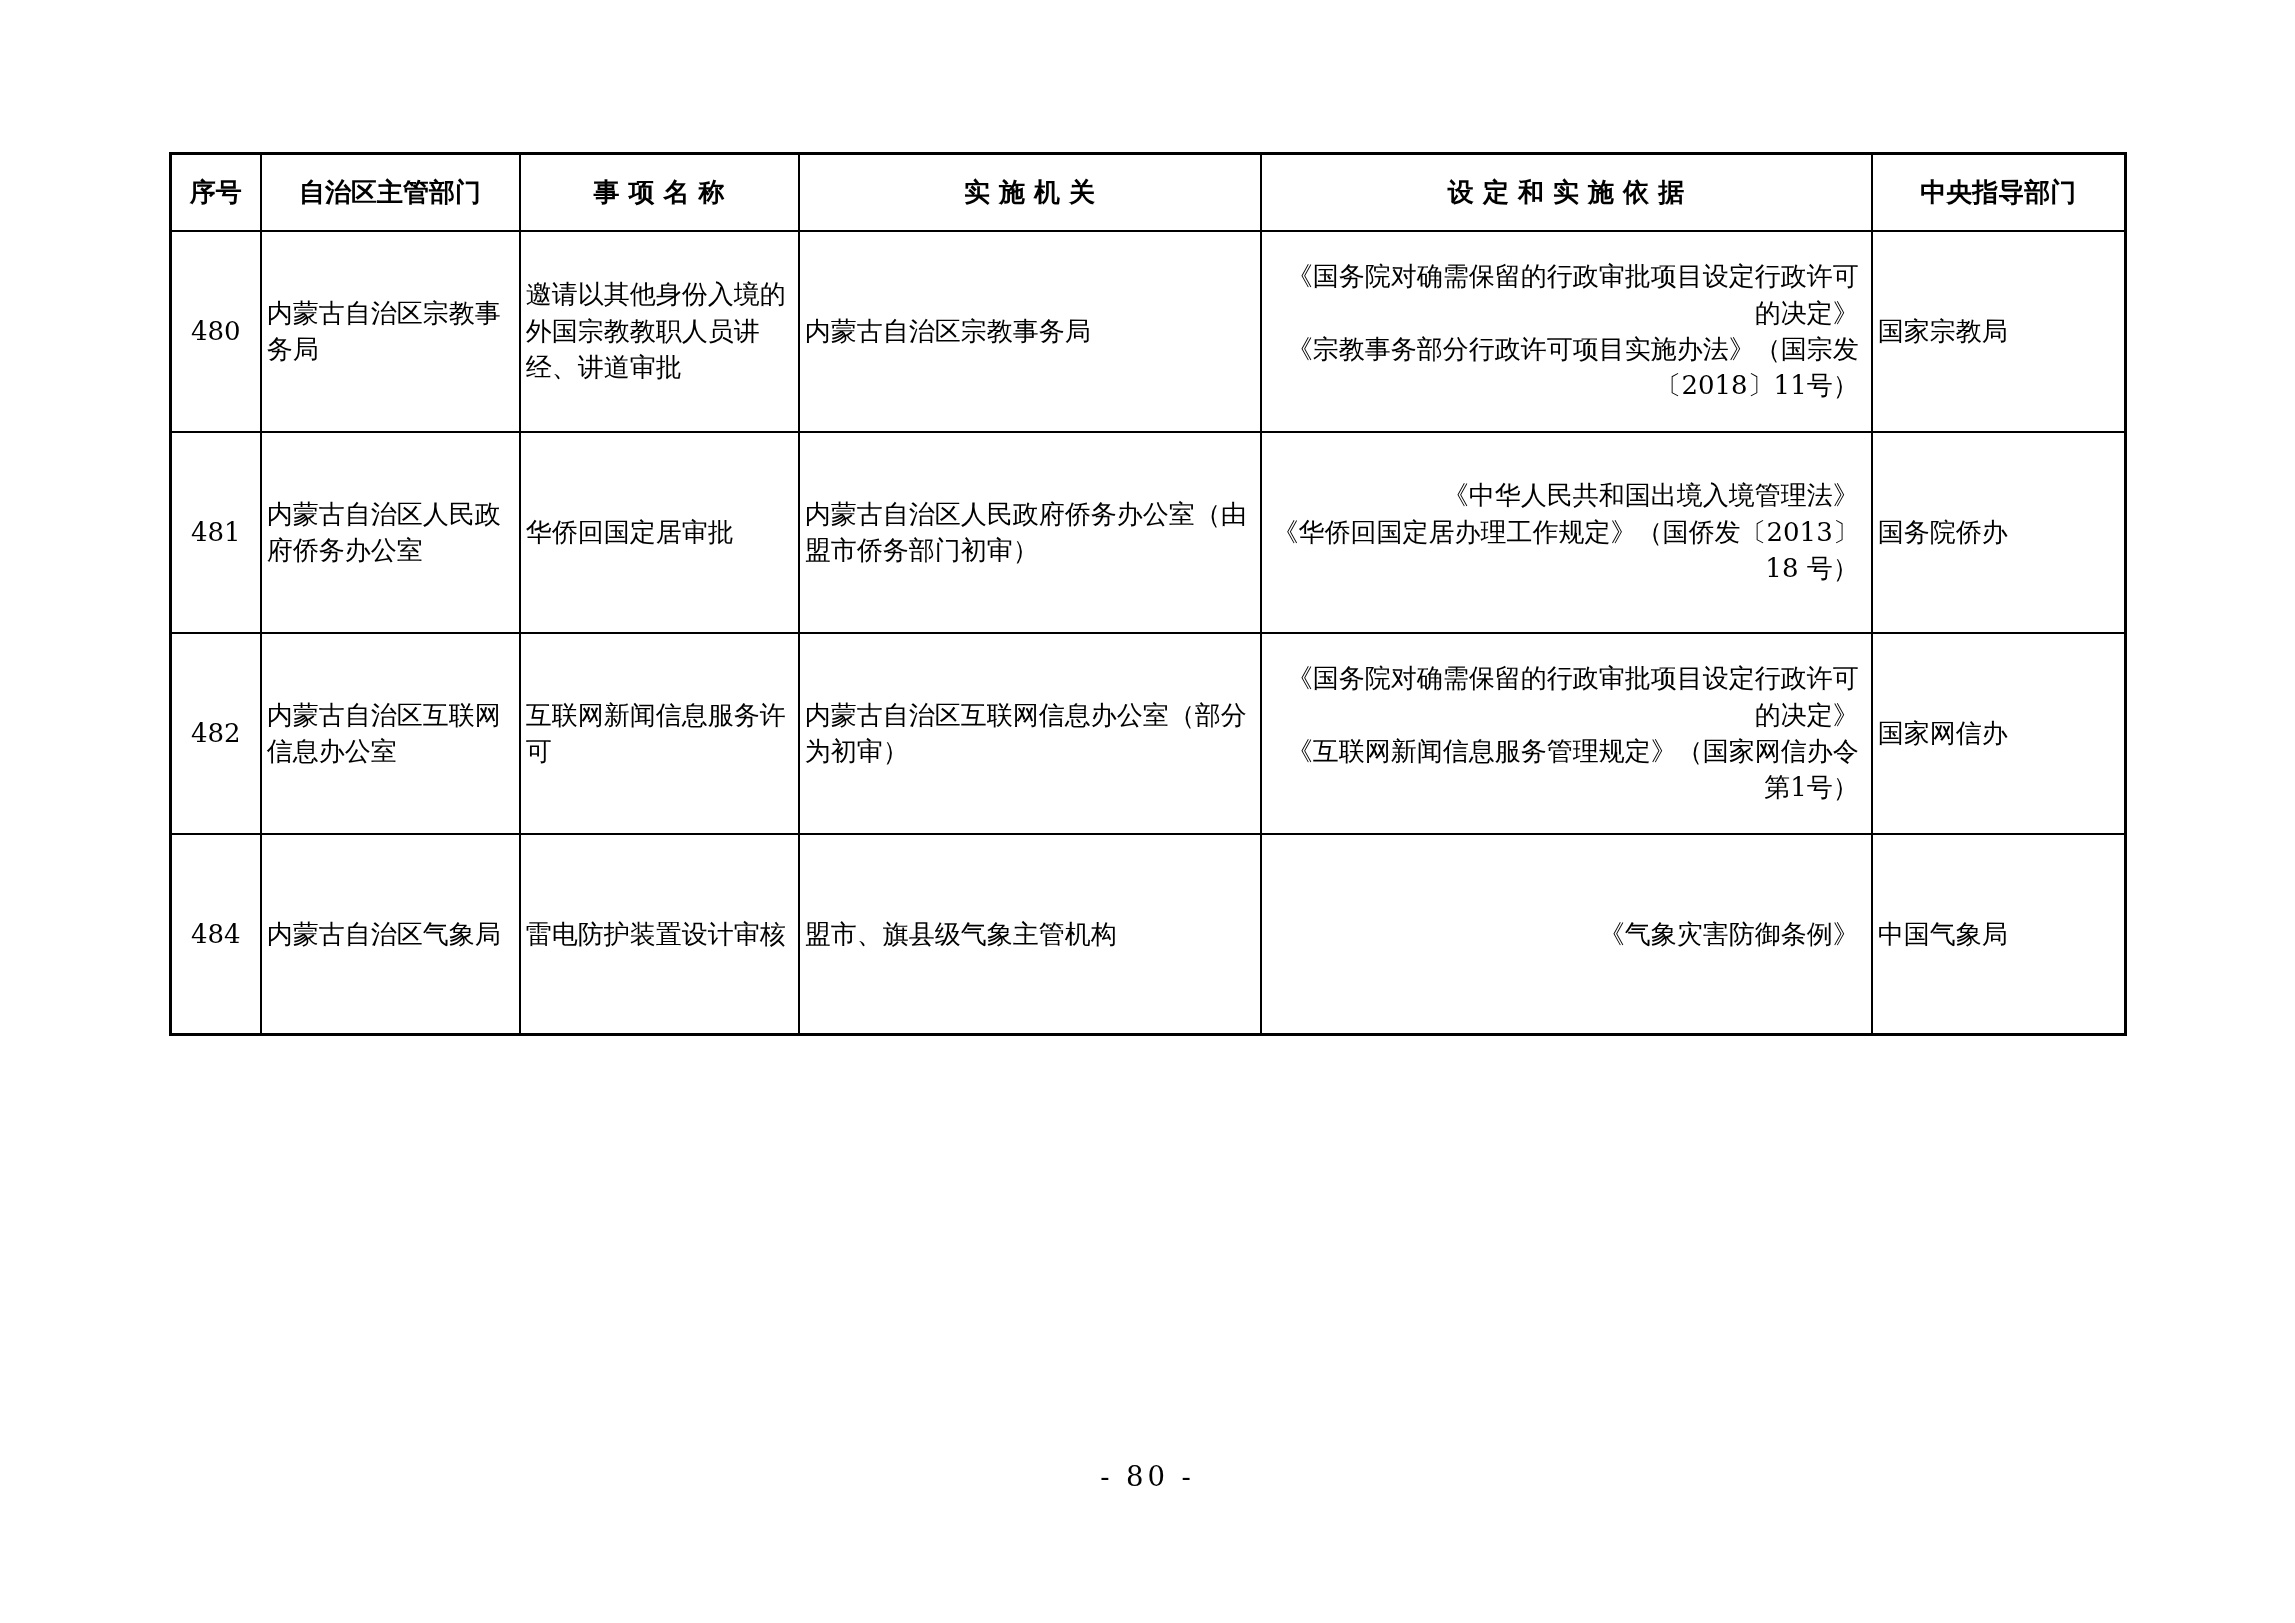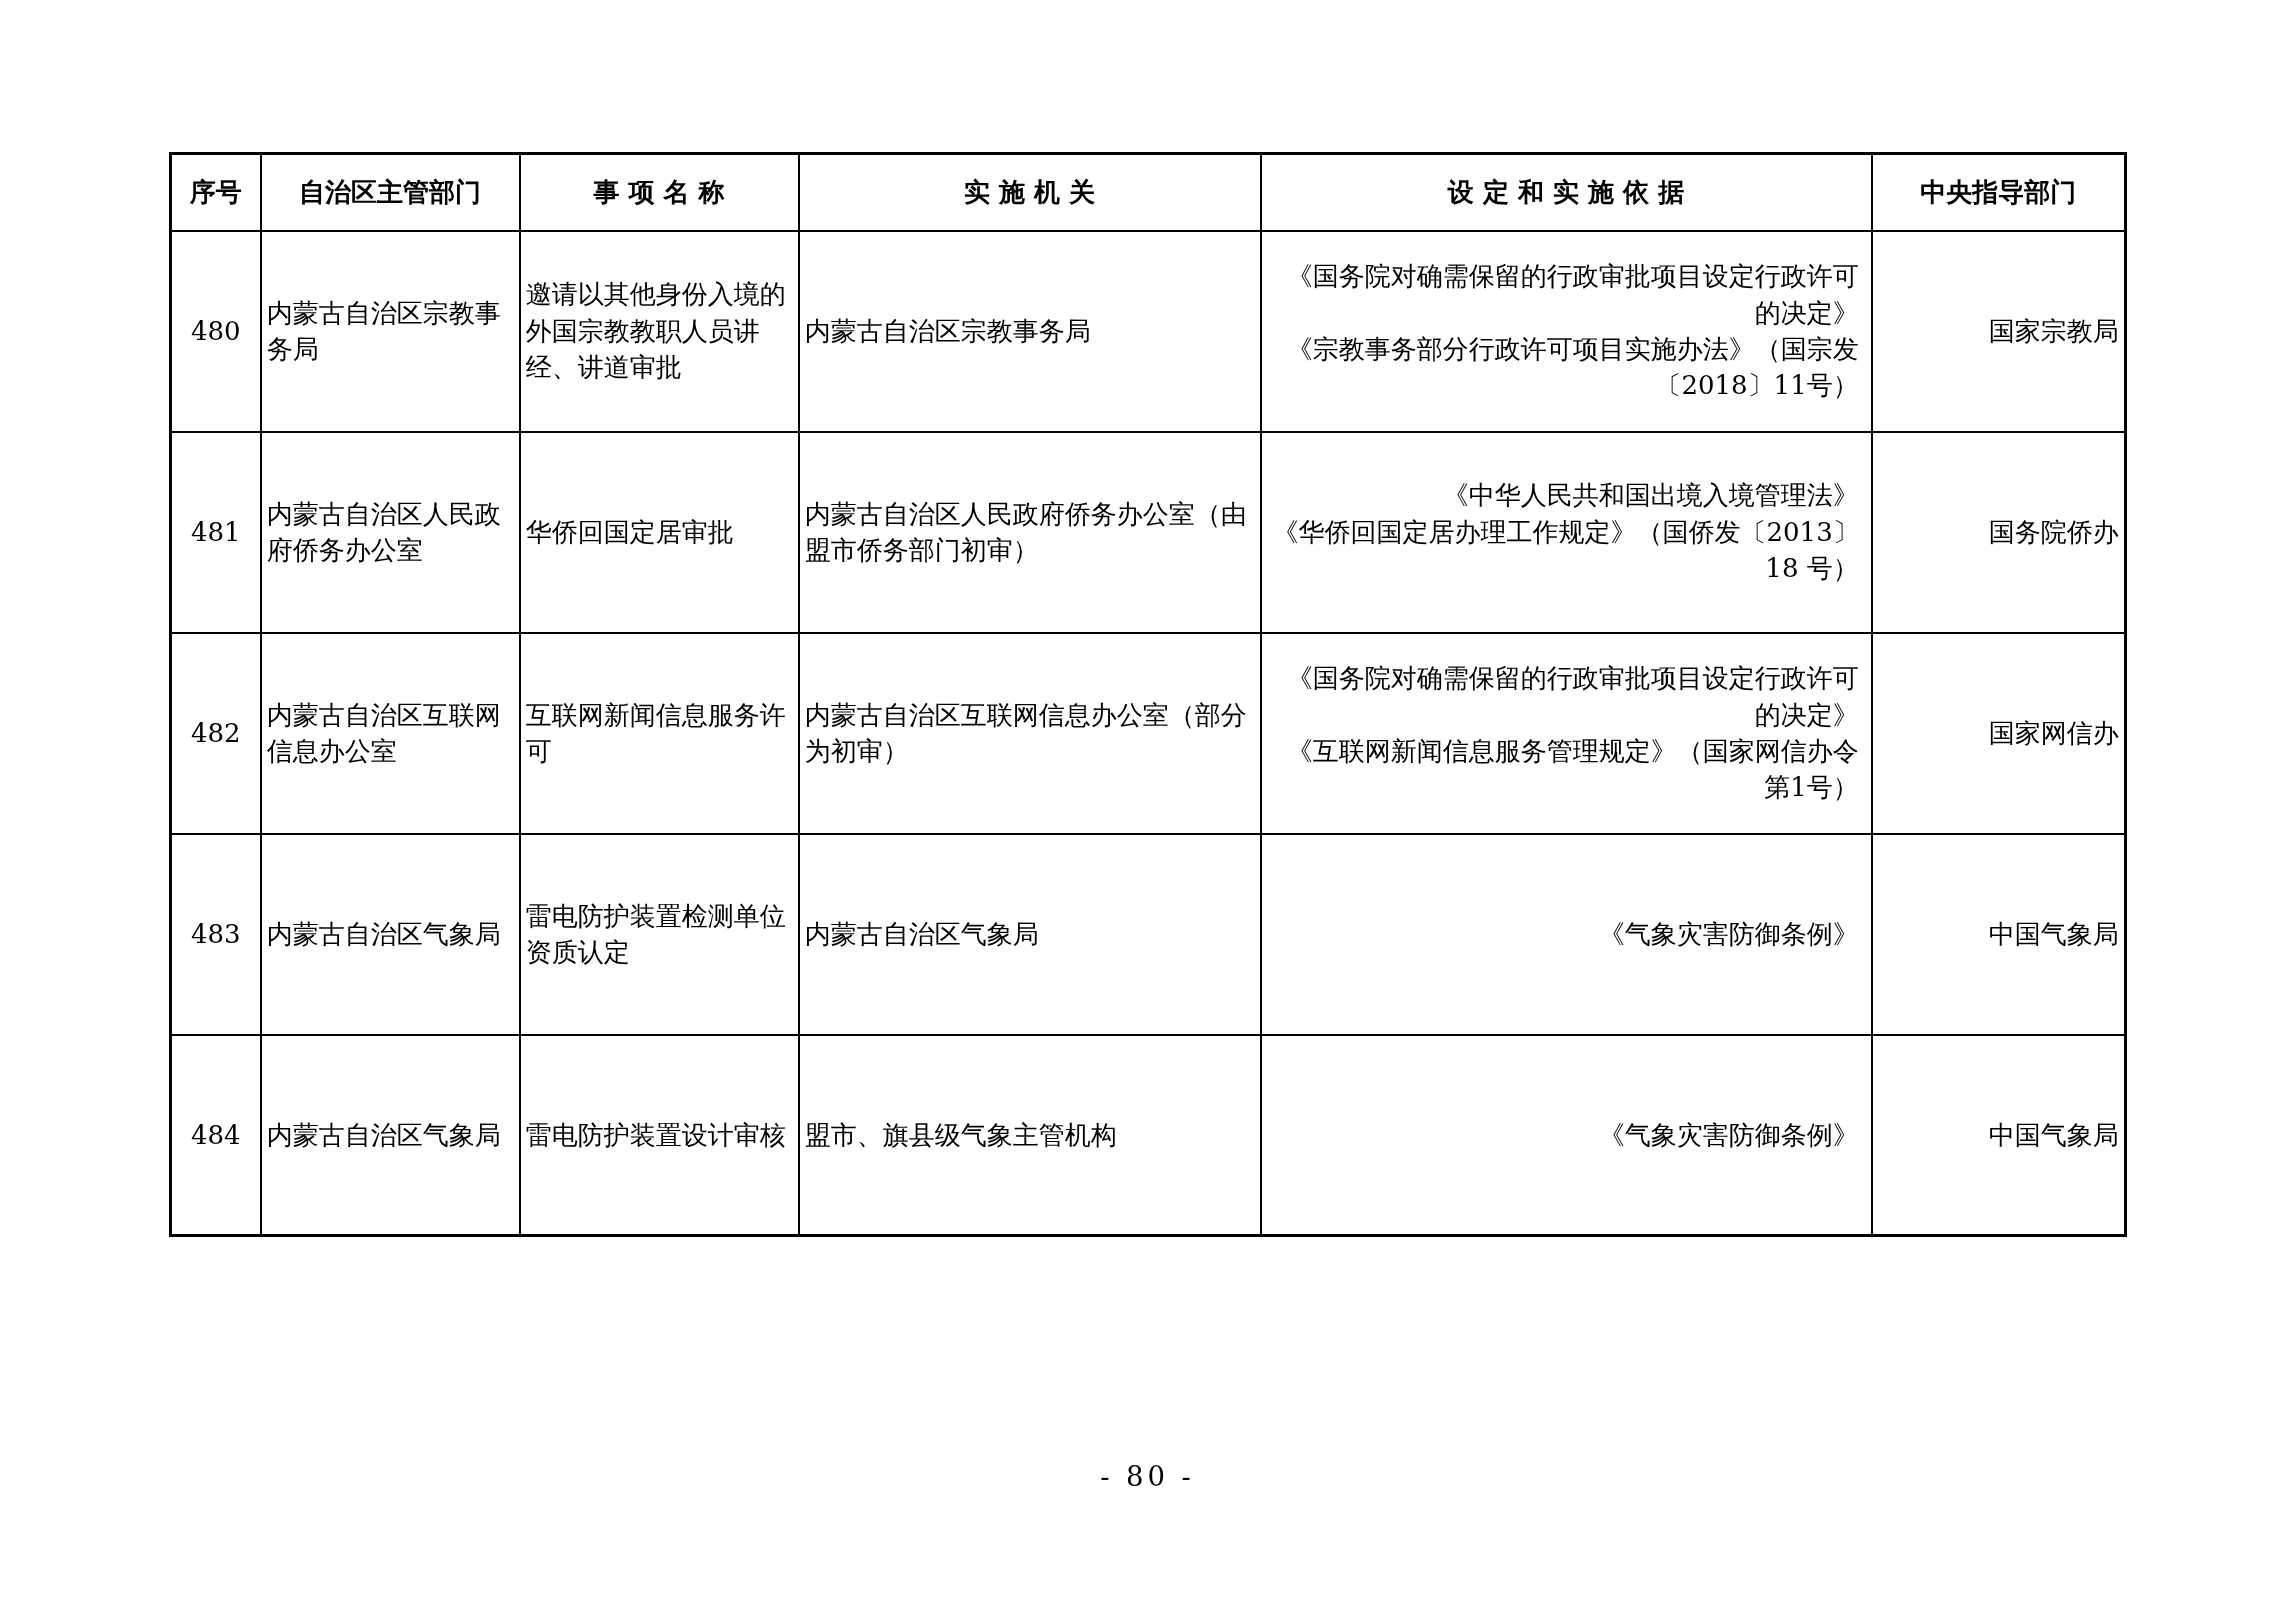--- a/index.html
+++ b/index.html
@@ -40,21 +40,21 @@
     font-size: 26px;
     text-align: center;
     padding: 0 2.6px;
     white-space: nowrap;
   }
   .approval-table td {
     font-size: 26px;
     line-height: 1.4;
   }
   .c-no { text-align: center; margin-left: 24px; }
-  .c-central { text-align: right; padding: 0 5.2px; }
+  .c-central { text-align: left; padding: 0 5.2px; }
   .c-dept, .c-item, .c-agency {
     text-align: left;
     padding: 0 1.3px 0 5.2px;
   }
   .c-basis {
     text-align: right;
     padding: 0 11.8px 0 6.5px;
     white-space: pre-line;
   }
   .footer {
@@ -114,28 +114,20 @@
       <tr>
         <td class="c-no">482</td>
         <td class="c-dept">内蒙古自治区互联网信息办公室</td>
         <td class="c-item">互联网新闻信息服务许可</td>
         <td class="c-agency">内蒙古自治区互联网信息办公室（部分为初审）</td>
         <td class="c-basis">《国务院对确需保留的行政审批项目设定行政许可的决定》
 《互联网新闻信息服务管理规定》（国家网信办令第1号）</td>
         <td class="c-central">国家网信办</td>
       </tr>
       <tr>
-        <td class="c-no">483</td>
-        <td class="c-dept">内蒙古自治区气象局</td>
-        <td class="c-item">雷电防护装置检测单位资质认定</td>
-        <td class="c-agency">内蒙古自治区气象局</td>
-        <td class="c-basis">《气象灾害防御条例》</td>
-        <td class="c-central">中国气象局</td>
-      </tr>
-      <tr>
         <td class="c-no">484</td>
         <td class="c-dept">内蒙古自治区气象局</td>
         <td class="c-item">雷电防护装置设计审核</td>
         <td class="c-agency">盟市、旗县级气象主管机构</td>
         <td class="c-basis">《气象灾害防御条例》</td>
         <td class="c-central">中国气象局</td>
       </tr>
     </tbody>
   </table>
 

